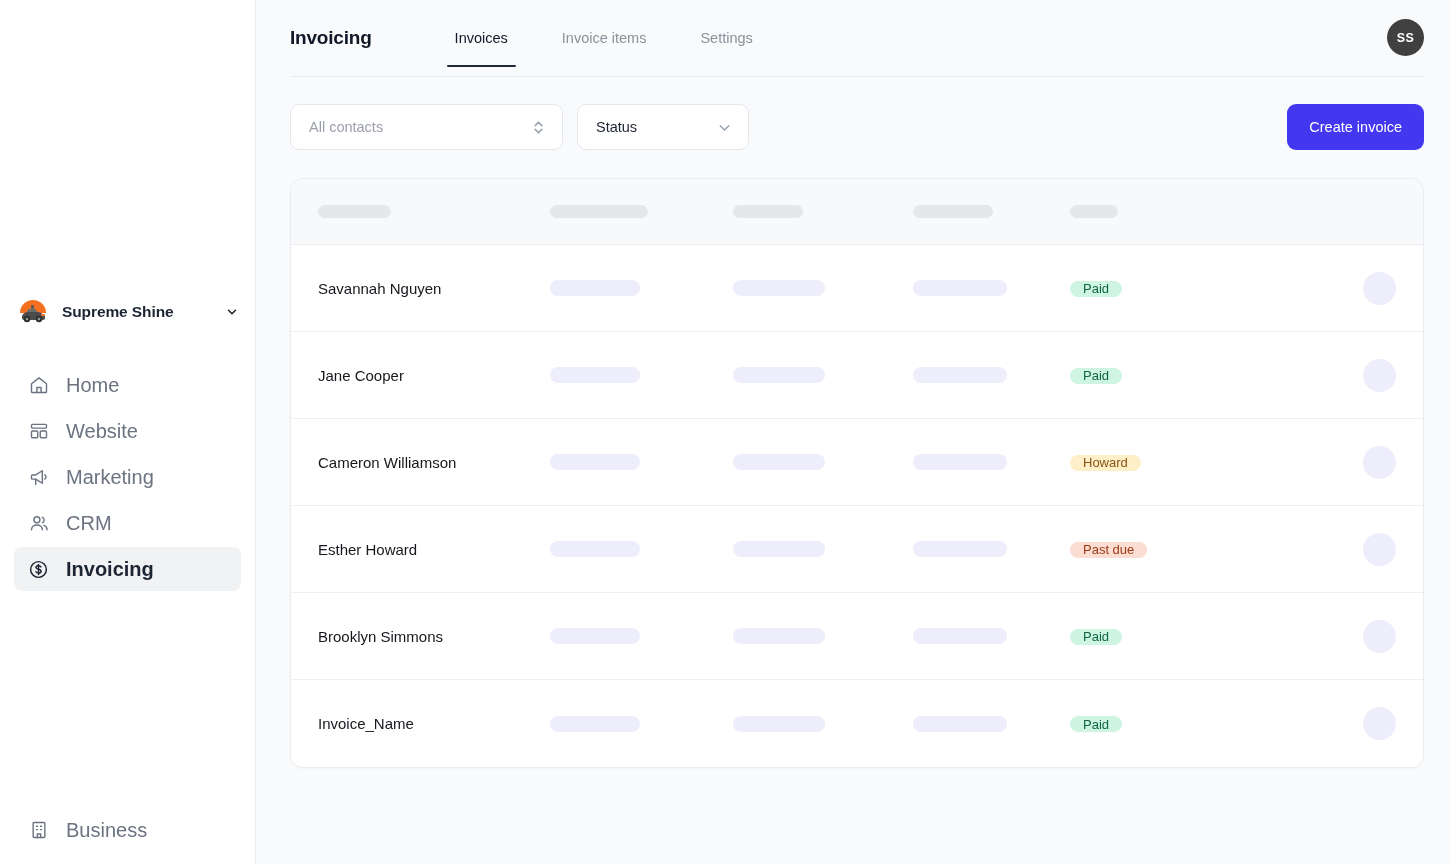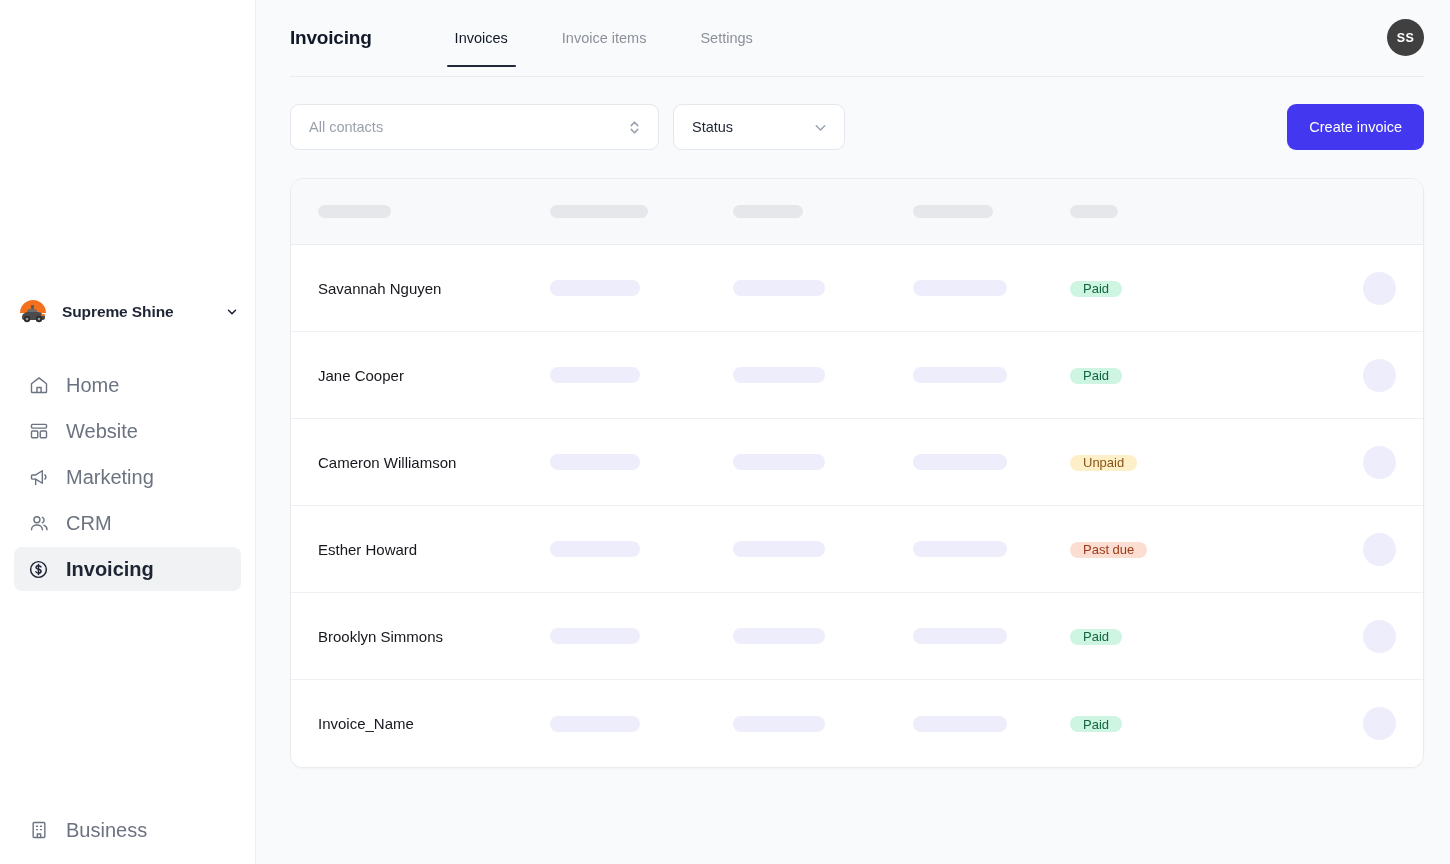--- a/index.html
+++ b/index.html
@@ -231,21 +231,21 @@
     background: #ffffff;
     border: 1px solid #e4e7ec;
     border-radius: 9px;
     display: flex;
     align-items: center;
     padding: 0 15px 0 18px;
     cursor: pointer;
     font-size: 14.5px;
   }
 
-  .select-contacts { width: 369px; justify-content: space-between; }
+  .select-contacts { width: 273px; justify-content: space-between; }
   .select-contacts .select-value { color: #9aa0ab; }
 
   .select-status { width: 172px; justify-content: space-between; }
   .select-status .select-value { color: #1d2433; }
 
   .select-icon {
     display: flex;
     align-items: center;
     justify-content: center;
     color: #98a1ae;
@@ -569,21 +569,21 @@
             <div class="cell-a">
                 <span class="skel skel-cell" style="width:90px"></span>
               </div>
             <div class="cell-b">
                 <span class="skel skel-cell" style="width:92px"></span>
               </div>
             <div class="cell-c">
                 <span class="skel skel-cell" style="width:94px"></span>
               </div>
             <div class="cell-status">
-              <span class="badge badge-unpaid">Unpaid</span>
+              <span class="badge badge-unpaid">Howard</span>
             </div>
             <div class="cell-avatar">
               <span class="row-avatar"></span>
             </div>
           </div>
 
           <div class="row">
             <div class="cell-name">Esther Howard</div>
             <div class="cell-a">
                 <span class="skel skel-cell" style="width:90px"></span>

